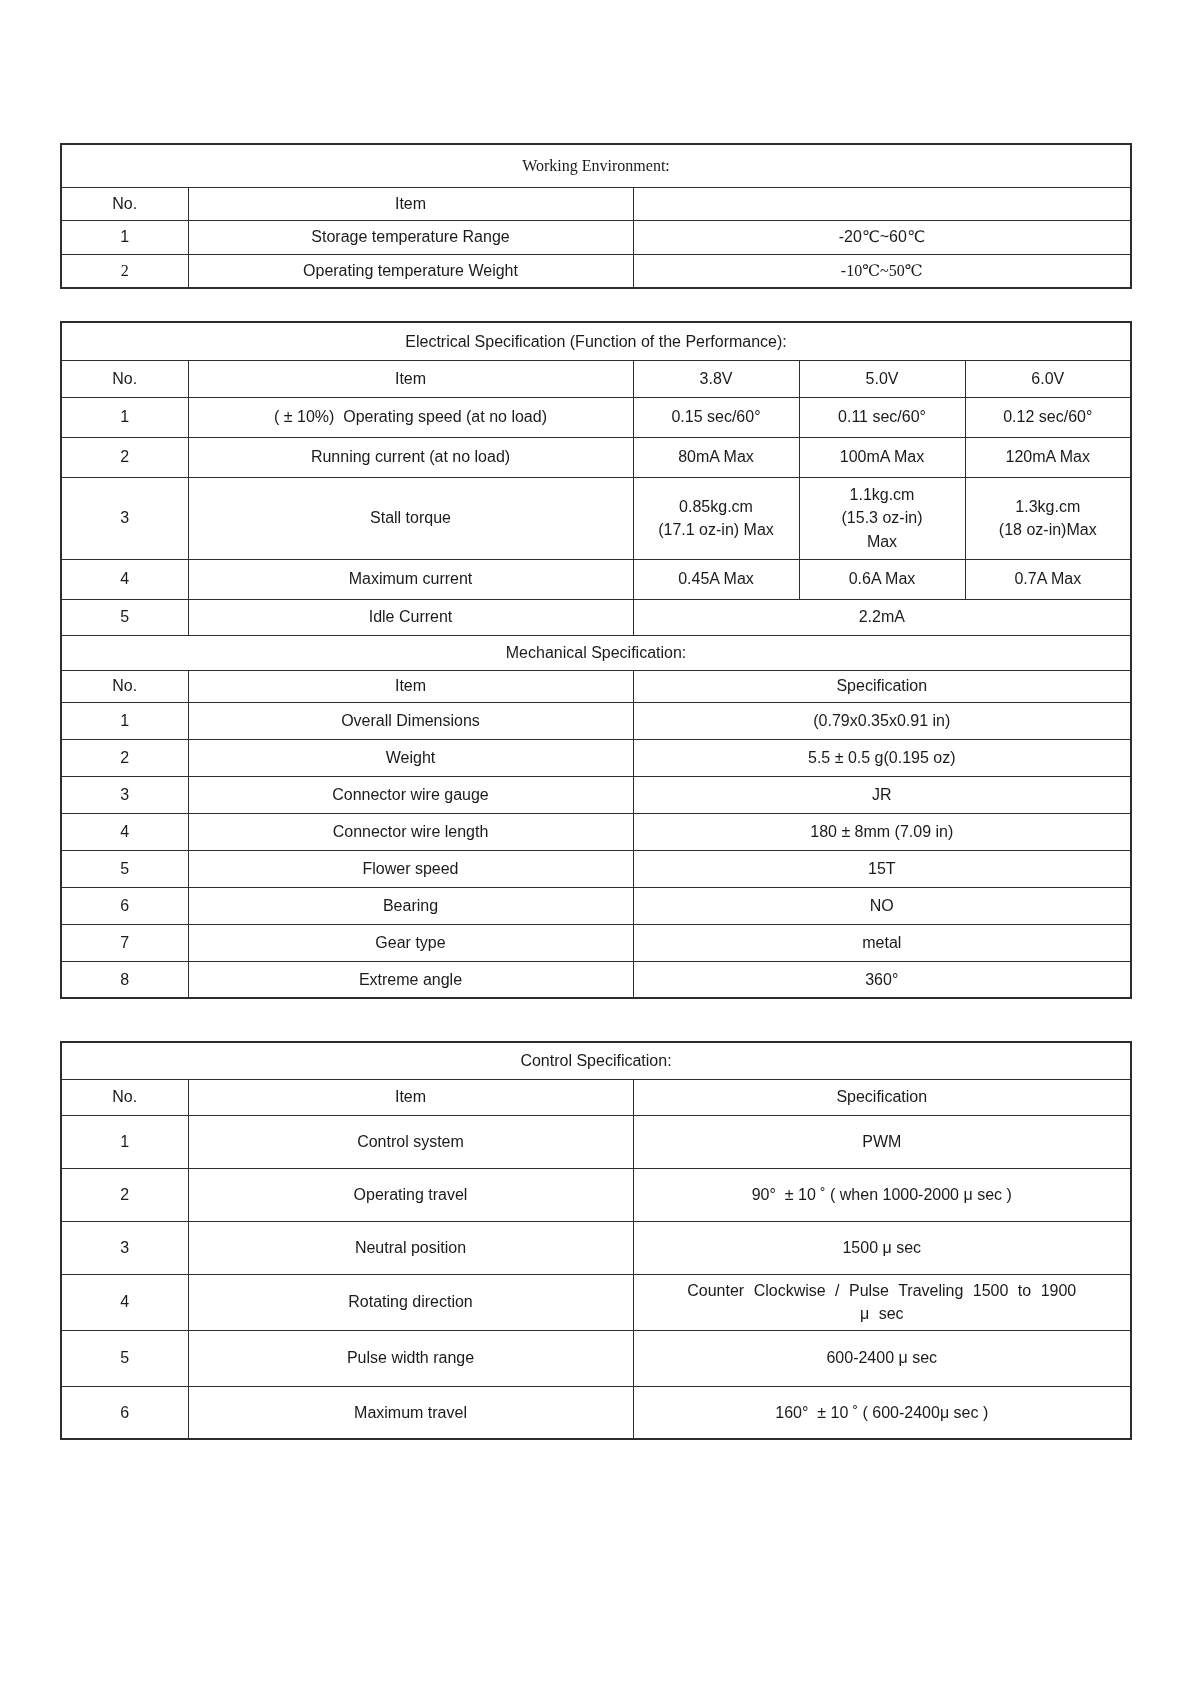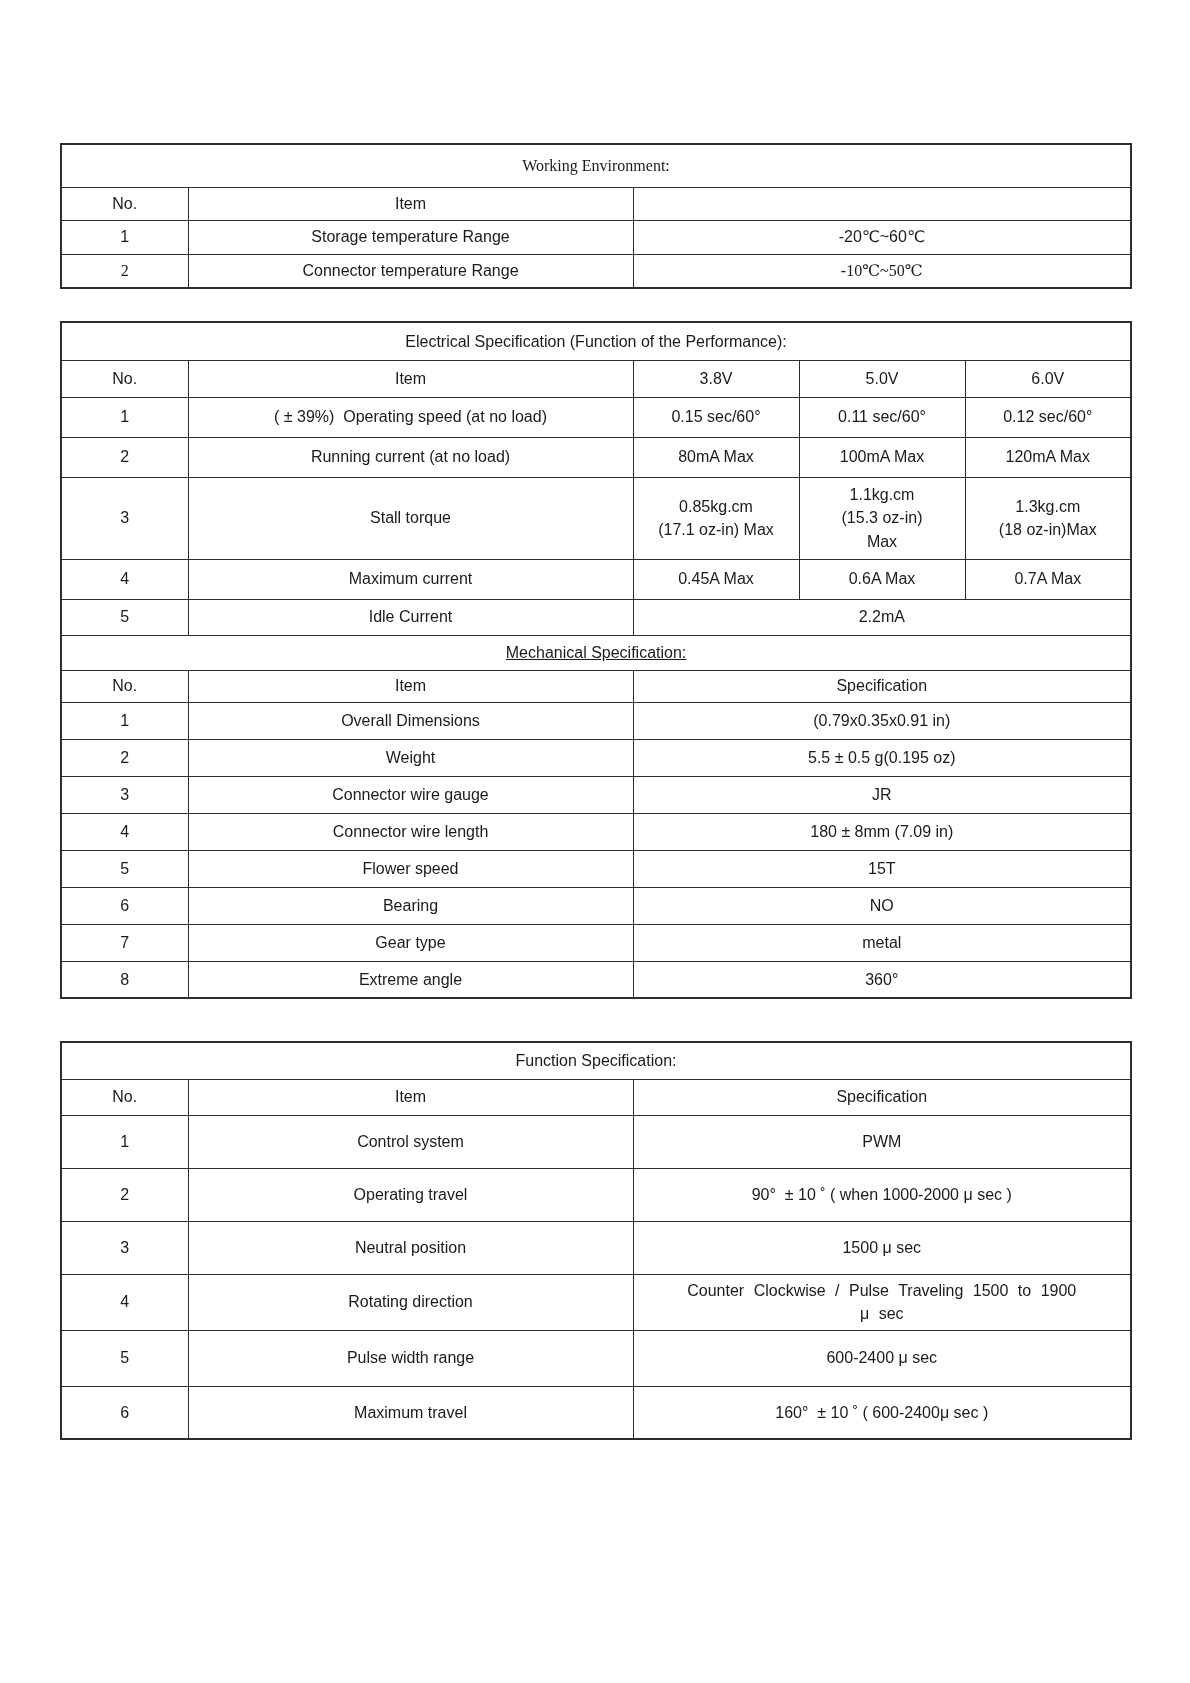--- a/index.html
+++ b/index.html
@@ -47,21 +47,21 @@
   }
   
   .t1-title { height: 43px; }
   .t1-head  { height: 33px; }
   .t1-row   { height: 34px; }
   .t2-title { height: 38px; }
   .t2-head  { height: 37px; }
   .t2-row   { height: 40px; }
   .t2-tall  { height: 82px; }
   .t2-short { height: 36px; }
-  .t2-mtitle{ height: 35px; text-decoration: underline; }
+  .t2-mtitle{ height: 35px; }
   .t2-mhead { height: 32px; }
   .t2-mrow  { height: 37px; }
   .t3-title { height: 37px; }
   .t3-head  { height: 36px; }
   .t3-row   { height: 53px; }
   .t3-tall  { height: 56px; }
 </style>
 </head>
 <body>
 
@@ -83,21 +83,21 @@
         <td>Item</td>
         <td></td>
       </tr>
       <tr class="t1-row">
         <td>1</td>
         <td class="item">Storage temperature Range</td>
         <td>-20℃~60℃</td>
       </tr>
       <tr class="t1-row">
         <td class="serif">2</td>
-        <td class="item">Connector temperature Range</td>
+        <td class="item">Operating temperature Weight</td>
         <td class="serif">-10℃~50℃</td>
       </tr>
     </tbody>
       </table>
 
     <table class="spec gap-2">
       <colgroup>
           <col style="width:127px">
           <col style="width:445px">
           <col style="width:166px">
@@ -110,21 +110,21 @@
       </tr>
       <tr class="t2-head">
         <td>No.</td>
         <td>Item</td>
         <td>3.8V</td>
         <td>5.0V</td>
         <td>6.0V</td>
       </tr>
       <tr class="t2-row">
         <td>1</td>
-        <td class="item">( ± 39%)  Operating speed (at no load)</td>
+        <td class="item">( ± 10%)  Operating speed (at no load)</td>
         <td>0.15 sec/60°</td>
         <td>0.11 sec/60°</td>
         <td>0.12 sec/60°</td>
       </tr>
       <tr class="t2-row">
         <td>2</td>
         <td class="item">Running current (at no load)</td>
         <td>80mA Max</td>
         <td>100mA Max</td>
         <td>120mA Max</td>
@@ -204,21 +204,21 @@
       </table>
 
     <table class="spec">
       <colgroup>
           <col style="width:127px">
           <col style="width:445px">
           <col style="width:498px">
         </colgroup>
       <tbody>
           <tr class="t3-title">
-        <td colspan="3" class="title-cell">Function Specification:</td>
+        <td colspan="3" class="title-cell">Control Specification:</td>
       </tr>
       <tr class="t3-head">
         <td>No.</td>
         <td>Item</td>
         <td>Specification</td>
       </tr>
       <tr class="t3-row">
         <td>1</td>
         <td class="item">Control system</td>
         <td>PWM</td>

